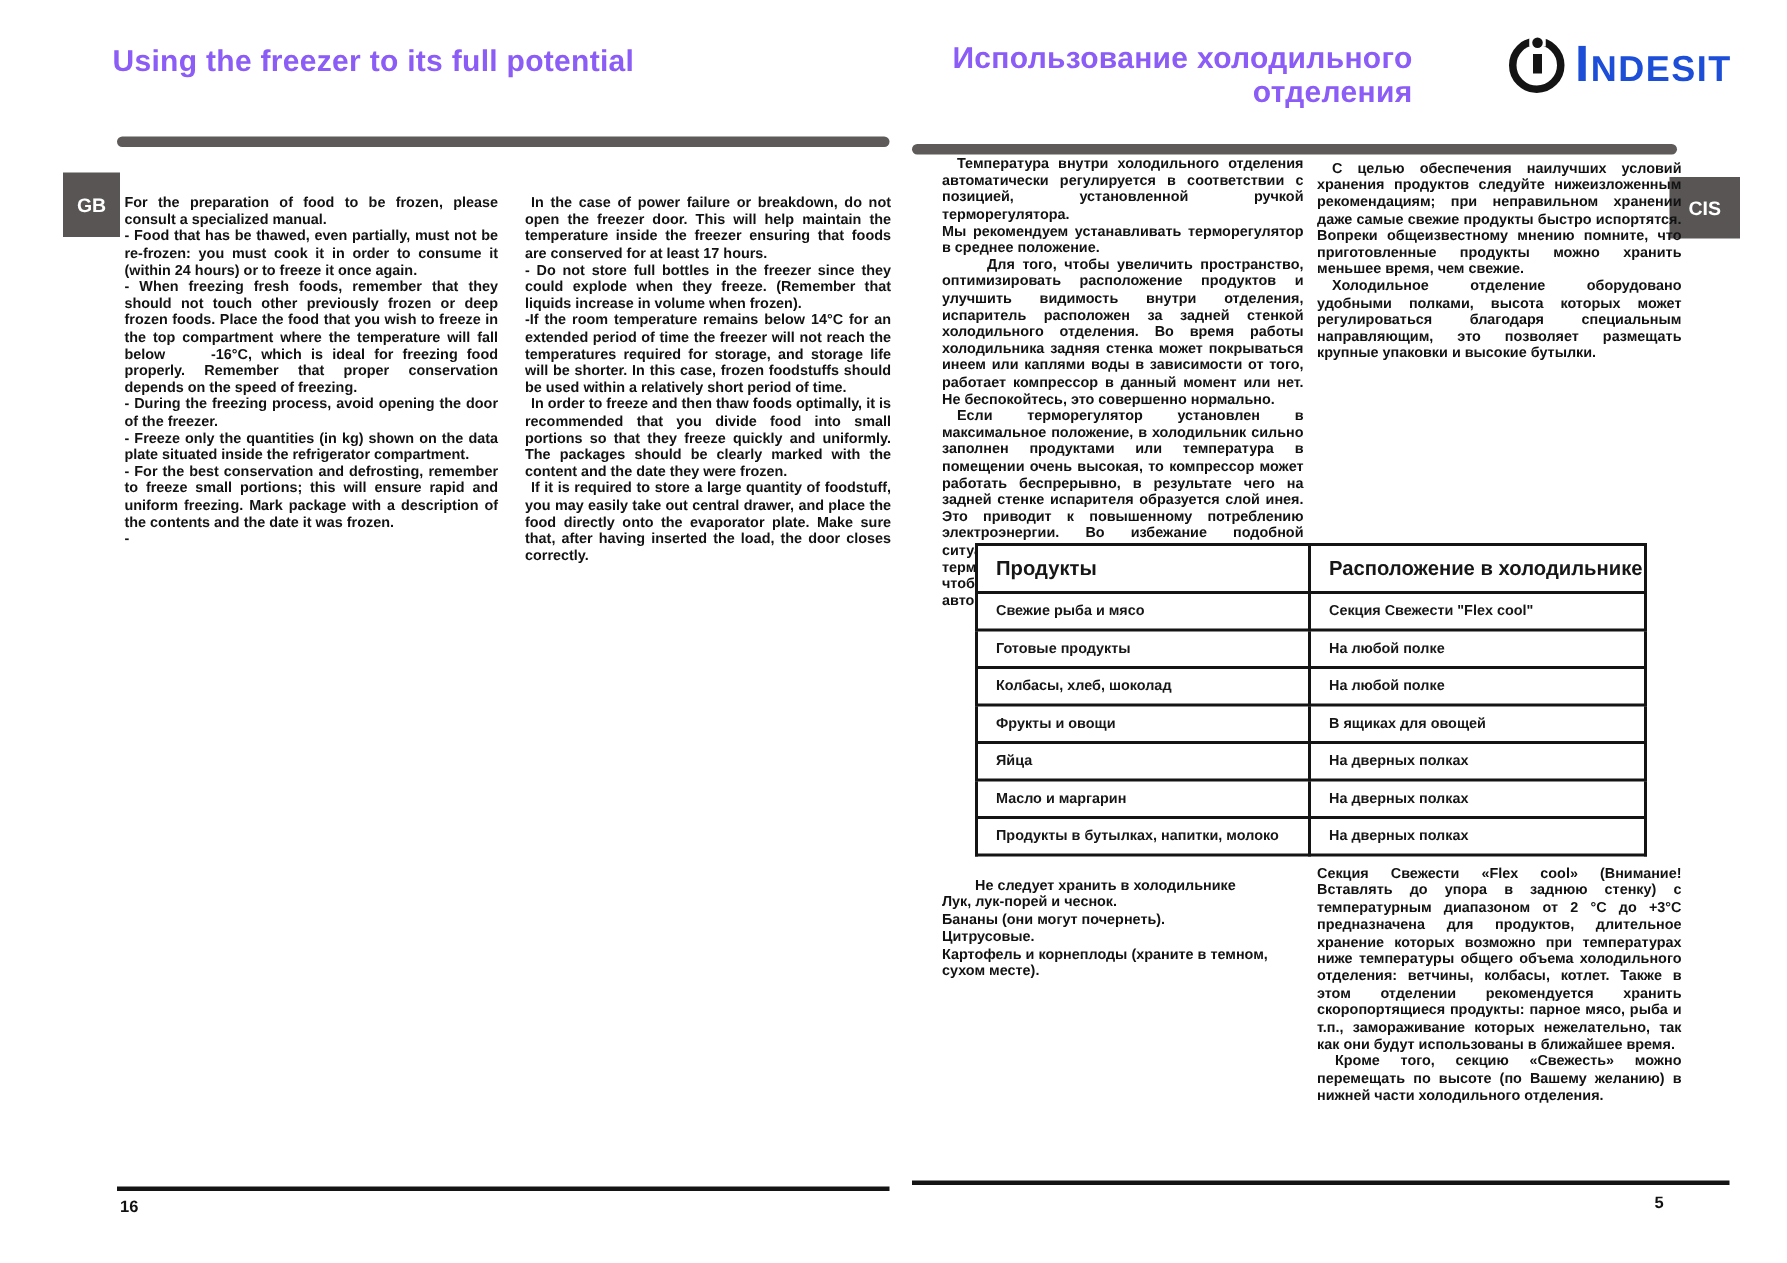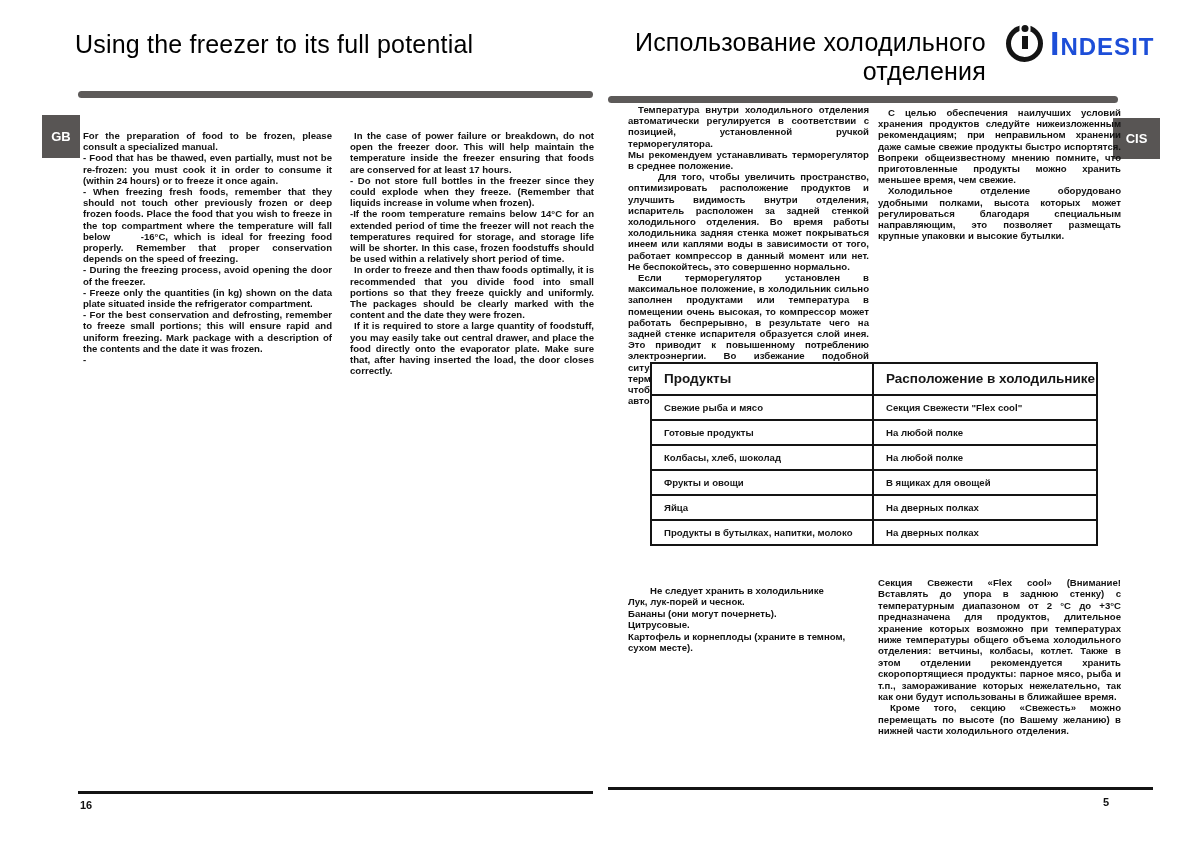--- a/index.html
+++ b/index.html
@@ -1,19 +1,19 @@
 <!DOCTYPE html>
 <html><head>
 <meta charset="utf-8">
 <style>
   html,body { margin:0; padding:0; background:#ffffff; }
   .sheet { position:relative; width:1191px; height:842px; background:#ffffff;
            font-family:"Liberation Sans", sans-serif; color:#161616; overflow:hidden; }
 
-  .pg-title { position:absolute; font-size:25px; font-weight:normal; letter-spacing:0.2px; color:#000000; }
+  .pg-title { position:absolute; font-size:20px; font-weight:bold; letter-spacing:0.2px; color:#8b5cf6; }
   .title-line { white-space:nowrap; }
   .title-line2 { padding-left:14px;text-align:right; }
 
   .bar { position:absolute; height:7px; background:#5d5a59; border-radius:4px; }
   .footline { position:absolute; height:3px; background:#141414; }
 
   .tab { position:absolute; background:#585554; color:#ffffff; font-weight:bold;
          font-size:13px; display:flex; align-items:center; justify-content:center; }
 
   .col { position:absolute; font-size:9.6px; font-weight:bold; line-height:11.2px;
@@ -138,20 +138,24 @@
         </tr>
         <tr>
           <td>Фрукты и овощи</td>
           <td>В ящиках для овощей</td>
         </tr>
         <tr>
           <td>Яйца</td>
           <td>На дверных полках</td>
         </tr>
         <tr>
+          <td>Масло и маргарин</td>
+          <td>На дверных полках</td>
+        </tr>
+        <tr>
           <td>Продукты в бутылках, напитки, молоко</td>
           <td>На дверных полках</td>
         </tr>
       </tbody>
     </table>
 
     <div class="notes" style="left:628px; top:585px; width:245px;">
       <p class="head">Не следует хранить в холодильнике</p>
       <p>Лук, лук-порей и чеснок.</p>
       <p>Бананы (они могут почернеть).</p>

